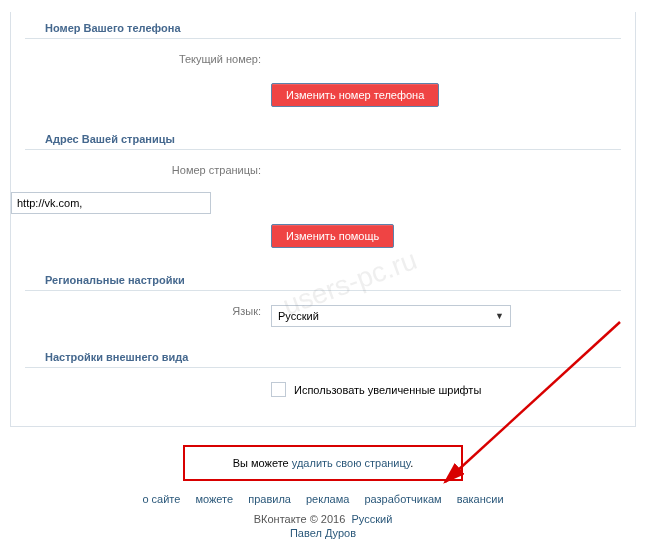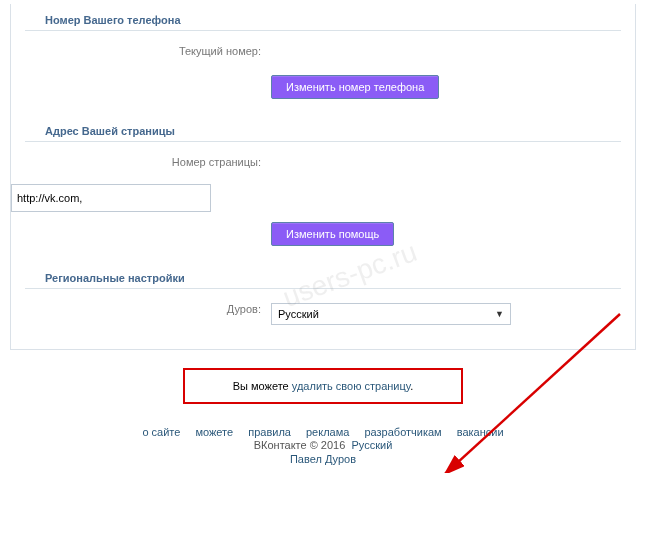--- a/index.html
+++ b/index.html
@@ -7,21 +7,21 @@
       font-family: Tahoma, Arial, sans-serif;
       font-size: 11px;
       background: #fff;
       color: #000;
       width: 646px;
     }
     .content-box {
       background: #fff;
       border: 1px solid #dae1e8;
       border-top: none;
-      margin: 4px 10px;
+      margin: 12px 10px;
       padding-bottom: 10px;
     }
     .section {
       padding: 0 0 10px 0;
     }
     .section-header {
       color: #45688e;
       font-weight: bold;
       font-size: 11px;
       padding: 10px 0 4px 20px;
@@ -40,41 +40,41 @@
       padding-right: 10px;
       color: #777;
       font-size: 11px;
     }
     .value {
       flex: 1;
       display: flex;
       align-items: center;
     }
     .btn {
-      background: #8b5cf6;
+      background: #ef4444;
       color: #fff;
       border: 1px solid #5c82ab;
       border-radius: 2px;
       padding: 5px 14px;
       font-size: 11px;
       cursor: pointer;
       font-family: Tahoma, Arial, sans-serif;
       box-shadow: inset 0 1px 0 rgba(255,255,255,0.15);
     }
     .btn-row {
       padding-left: 260px;
       padding-top: 6px;
       padding-bottom: 6px;
     }
     .text-input {
       border: 1px solid #c0cad5;
       padding: 3px 5px;
       font-size: 11px;
       width: 200px;
-      height: 28px;
+      height: 22px;
       font-family: Tahoma, Arial, sans-serif;
     }
     .select-wrap {
       border: 1px solid #c0cad5;
       width: 240px;
       height: 22px;
       display: flex;
       align-items: center;
       justify-content: space-between;
       padding: 0 6px;
@@ -95,21 +95,21 @@
       width: 15px;
       height: 15px;
       border: 1px solid #c0cad5;
       background: #fff;
       cursor: pointer;
     }
     .delete-box {
       border: 2px solid #d80000;
       text-align: center;
       padding: 10px;
-      margin: 18px auto 10px;
+      margin: 18px auto 0;
       width: 280px;
       font-size: 11px;
       position: relative;
     }
     .delete-link {
       color: #2b587a;
       cursor: pointer;
     }
     .footer {
       text-align: center;
@@ -118,21 +118,21 @@
     }
     .footer-links {
       color: #888;
     }
     .footer-links span {
       color: #2b587a;
       cursor: pointer;
       margin: 0 6px;
     }
     .footer-copy {
-      margin-top: 1px;
+      margin-top: 8px;
       color: #555;
     }
     .footer-copy .lang {
       color: #2b587a;
       cursor: pointer;
     }
     .footer-author {
       color: #2b587a;
       cursor: pointer;
       margin-top: 2px;
@@ -185,30 +185,39 @@
       </div>
     </div>
     <div class="btn-row">
       <button class="btn">Изменить помощь</button>
     </div>
   </div>
 
   <div class="section">
     <div class="section-header">Региональные настройки</div>
     <div class="row">
-      <div class="label">Дуров:</div>
+      <div class="label">Язык:</div>
       <div class="value">
         <div class="select-wrap">
           <span>Русский</span>
           <span class="dropdown-arrow">▼</span>
         </div>
       </div>
     </div>
   </div>
 
+  <div class="section">
+    <div class="section-header">Настройки внешнего вида</div>
+    <div class="row" style="padding-left:260px;">
+      <div class="checkbox-wrap">
+        <div class="checkbox"></div>
+        <span>Использовать увеличенные шрифты</span>
+      </div>
+    </div>
+  </div>
 
 </div>
 
 <div class="delete-box">
   <span>Вы можете </span><span class="delete-link">удалить свою страницу</span><span>.</span>
 </div>
 
 <div class="footer">
   <div class="footer-links">
     <span>о сайте</span>

